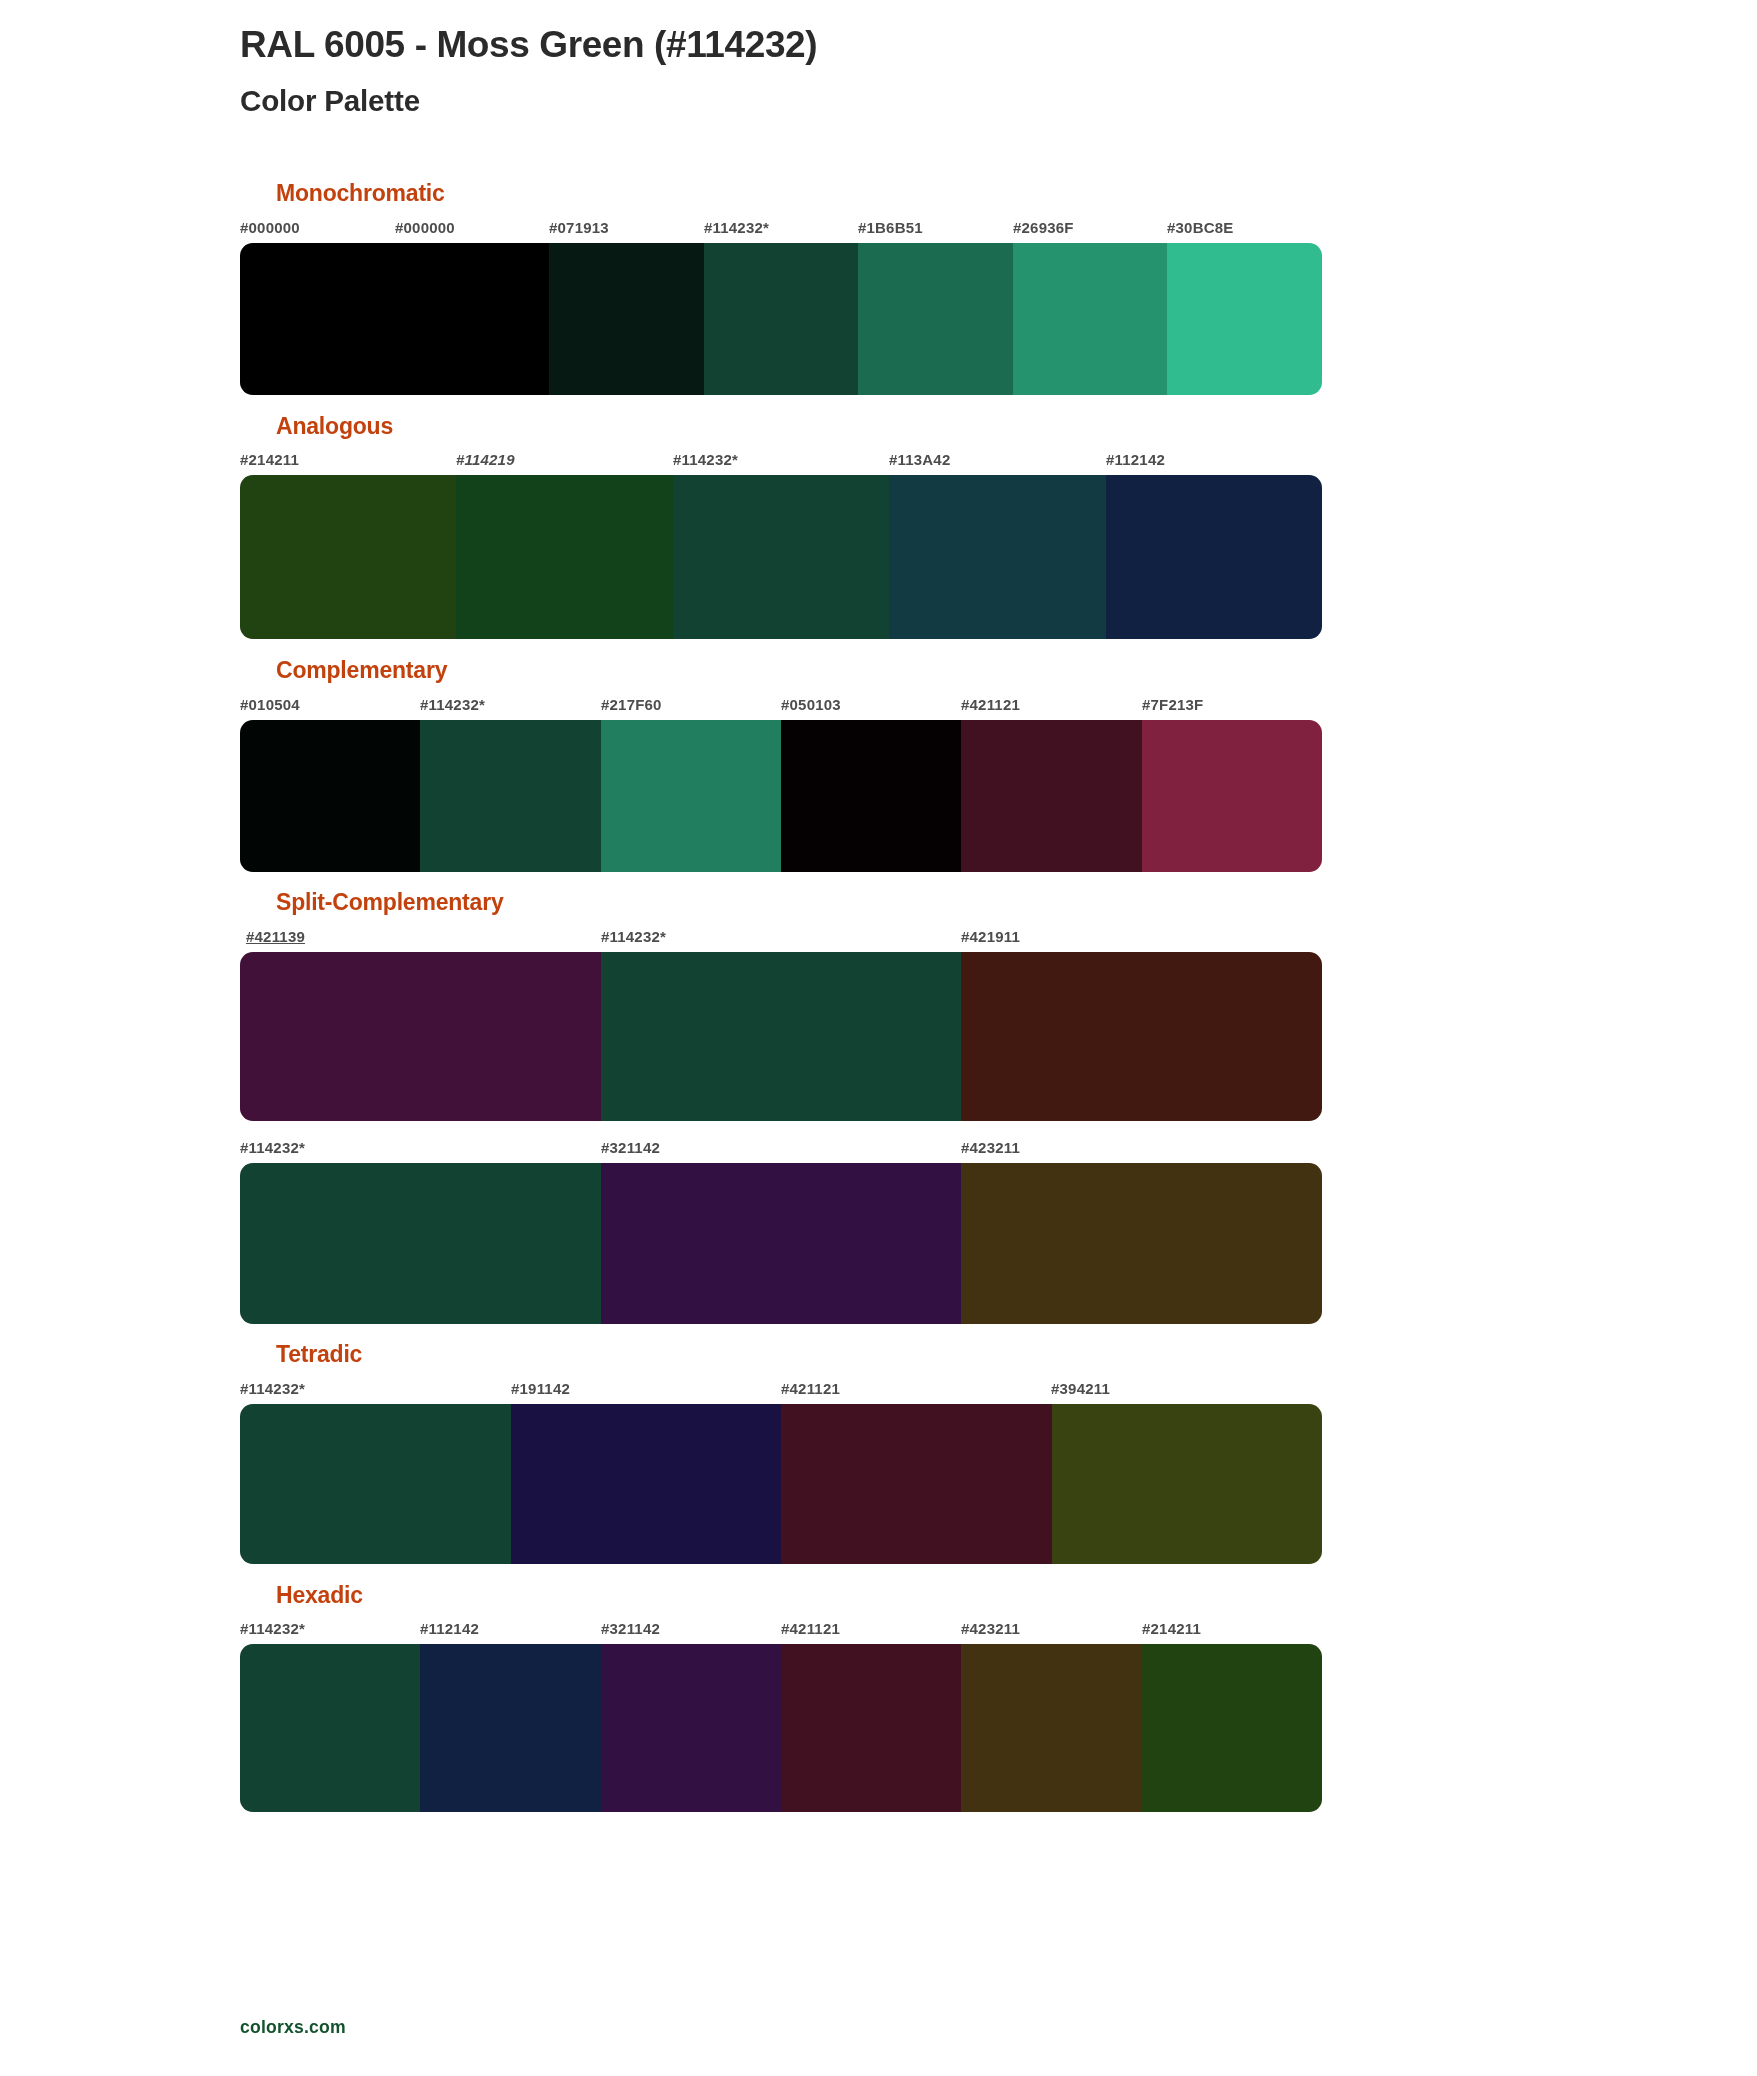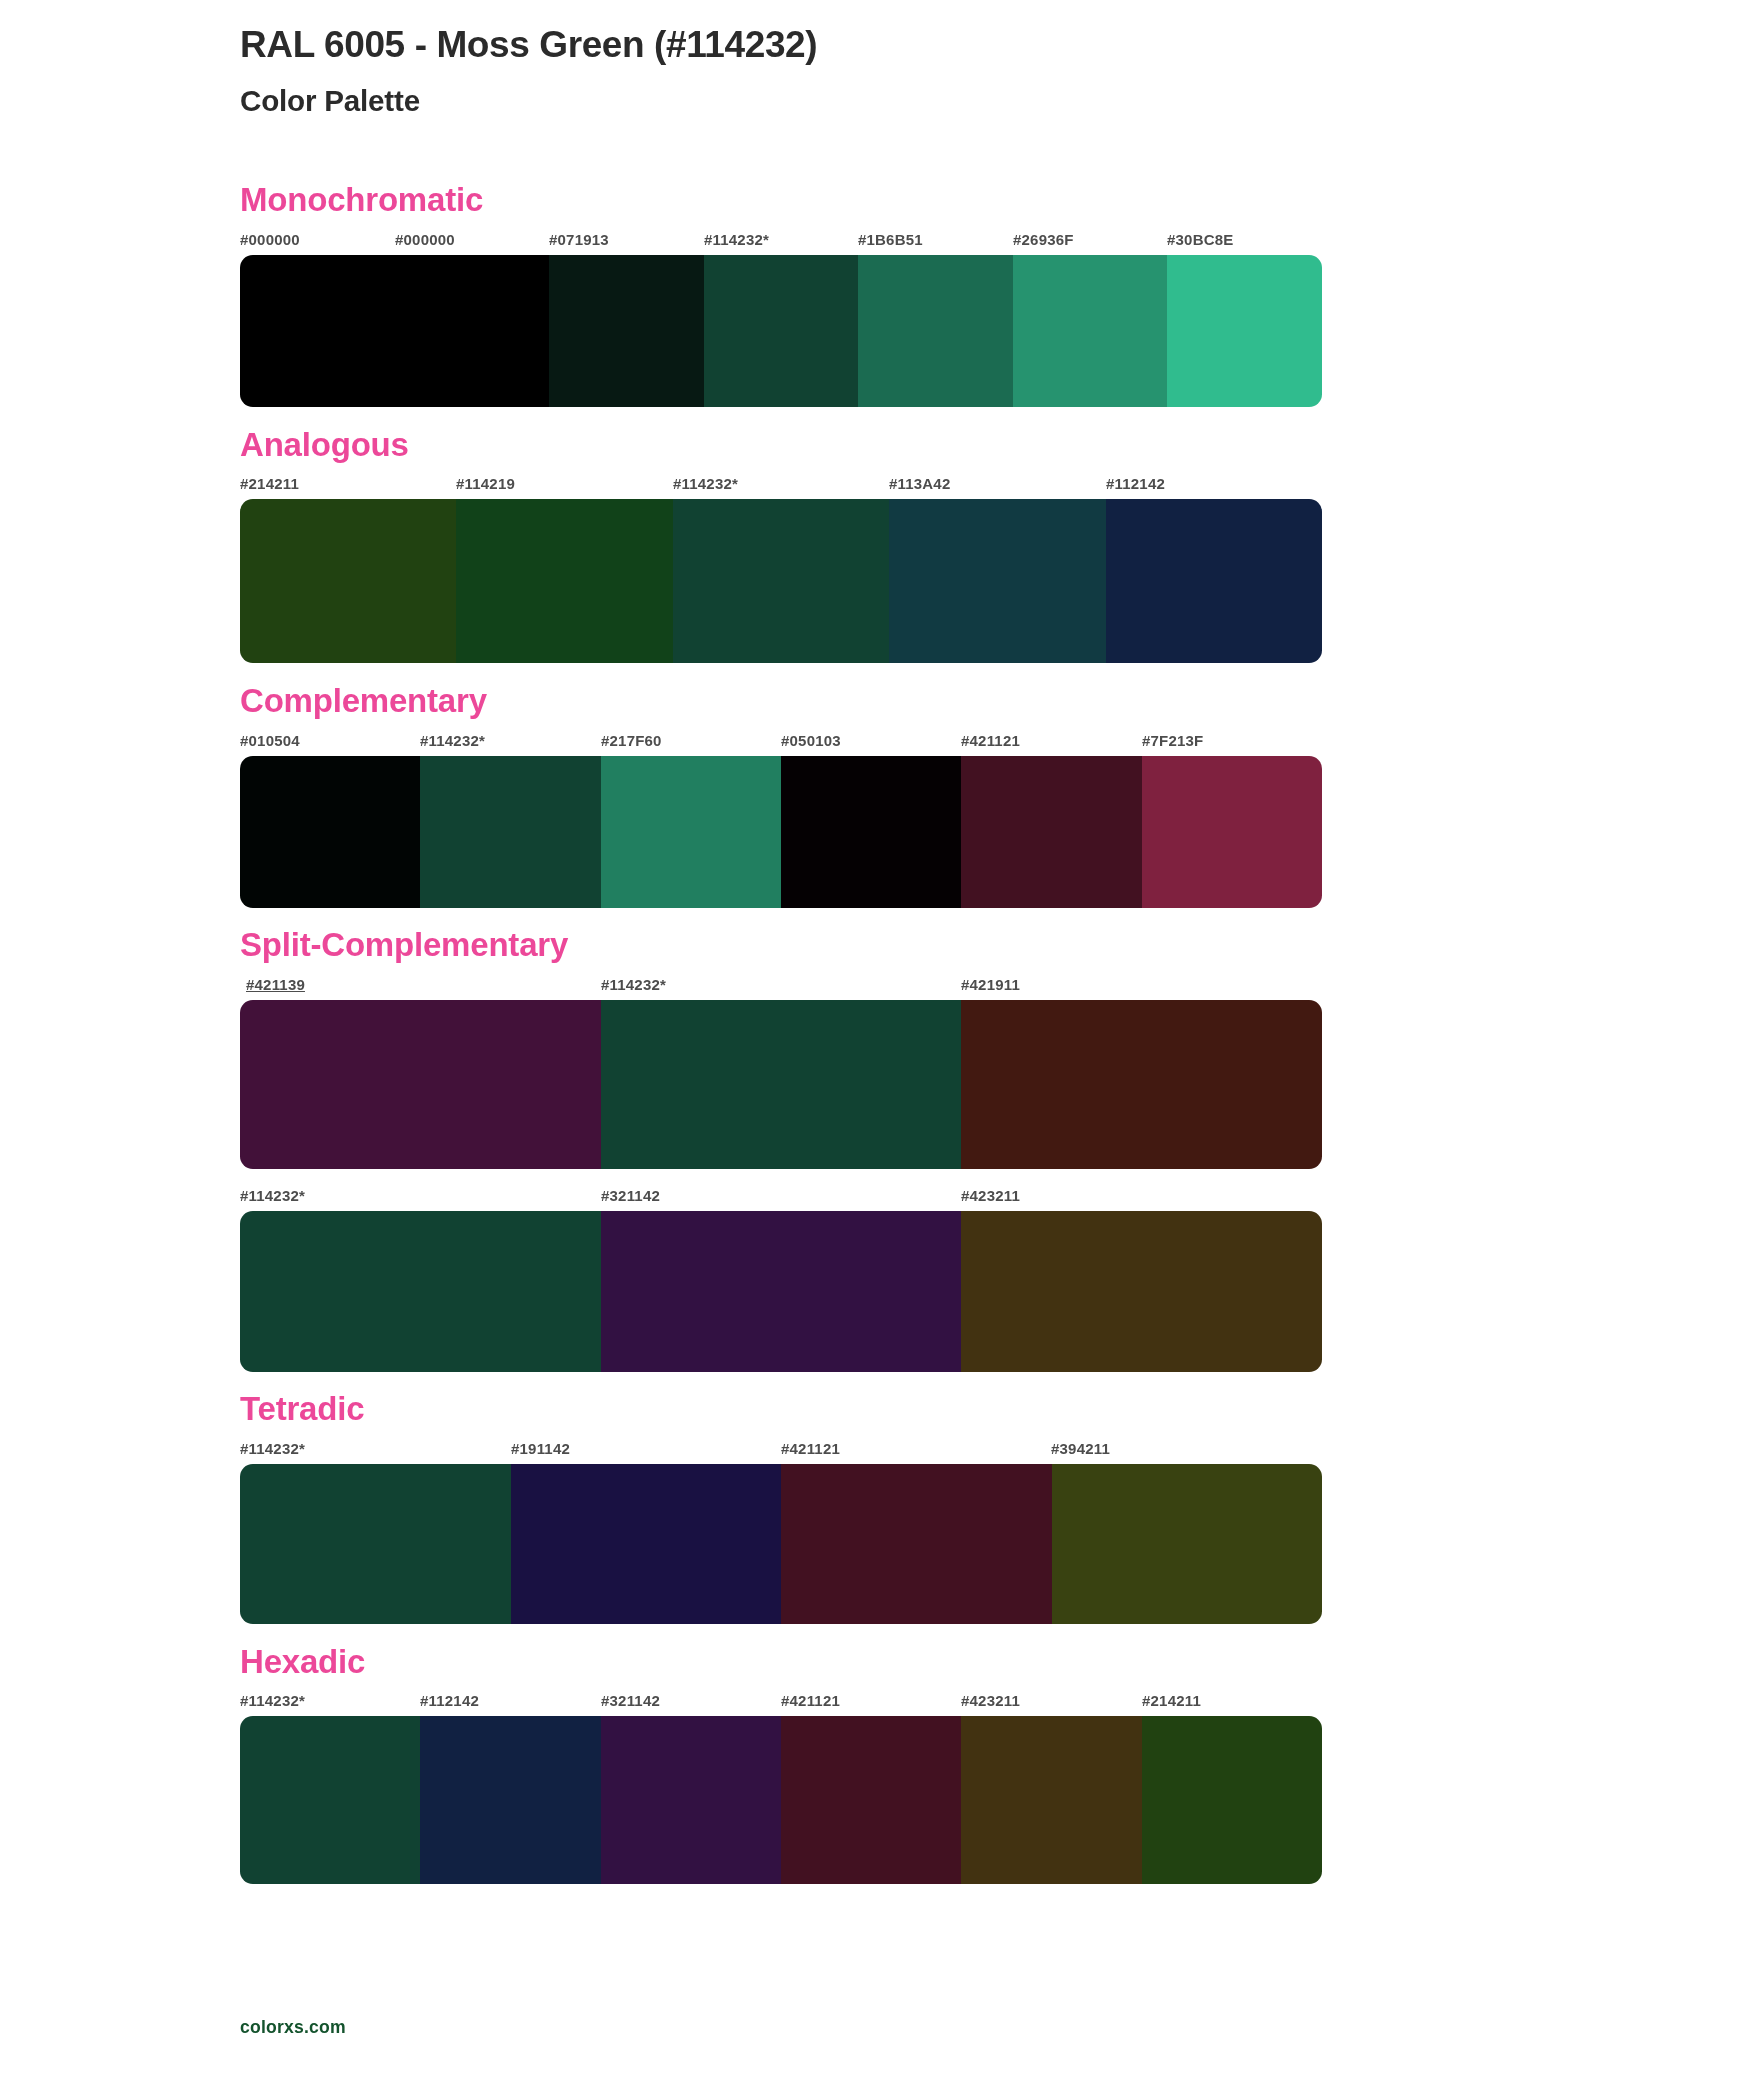--- a/index.html
+++ b/index.html
@@ -50,26 +50,27 @@
   
   .sections {
     margin-top: 62px;
   }
 
   .section {
     margin-bottom: 17.6px;
   }
 
   .section-title {
-    font-size: 33px;
-    font-weight: bold;
-    color: #ec4899;
+    font-size: 23px;
+    font-weight: bold;
+    color: #c2410c;
     letter-spacing: -0.2px;
     line-height: 1.2;
     margin-bottom: 11.2px;
+    margin-left: 36px;
   }
 
   .labels-row {
     position: relative;
     height: 24px;
     width: 1082px;
   }
 
   .hex-label {
     position: absolute;
@@ -142,21 +143,21 @@
             <div class="swatch" style="background: rgb(17, 66, 50); width: 14.2857%;"></div>
             <div class="swatch" style="background: rgb(27, 107, 81); width: 14.2857%;"></div>
             <div class="swatch" style="background: rgb(38, 147, 111); width: 14.2857%;"></div>
             <div class="swatch" style="background: rgb(48, 188, 142); width: 14.2857%;"></div>
           </div>
         </div>
         <div class="section">
           <div class="section-title">Analogous</div>
           <div class="labels-row">
             <span class="hex-label" style="left: 0px;">#214211</span>
-            <span class="hex-label" style="left: 216px;">#114219</span>
+            <span class="hex-label" style="left: 216px; font-style: italic;">#114219</span>
             <span class="hex-label" style="left: 433px;">#114232*</span>
             <span class="hex-label" style="left: 649px;">#113A42</span>
             <span class="hex-label" style="left: 866px;">#112142</span>
           </div>
           <div class="swatch-row h-analog">
             <div class="swatch" style="background: rgb(33, 66, 17); width: 20%;"></div>
             <div class="swatch" style="background: rgb(17, 66, 25); width: 20%;"></div>
             <div class="swatch" style="background: rgb(17, 66, 50); width: 20%;"></div>
             <div class="swatch" style="background: rgb(17, 58, 66); width: 20%;"></div>
             <div class="swatch" style="background: rgb(17, 33, 66); width: 20%;"></div>

